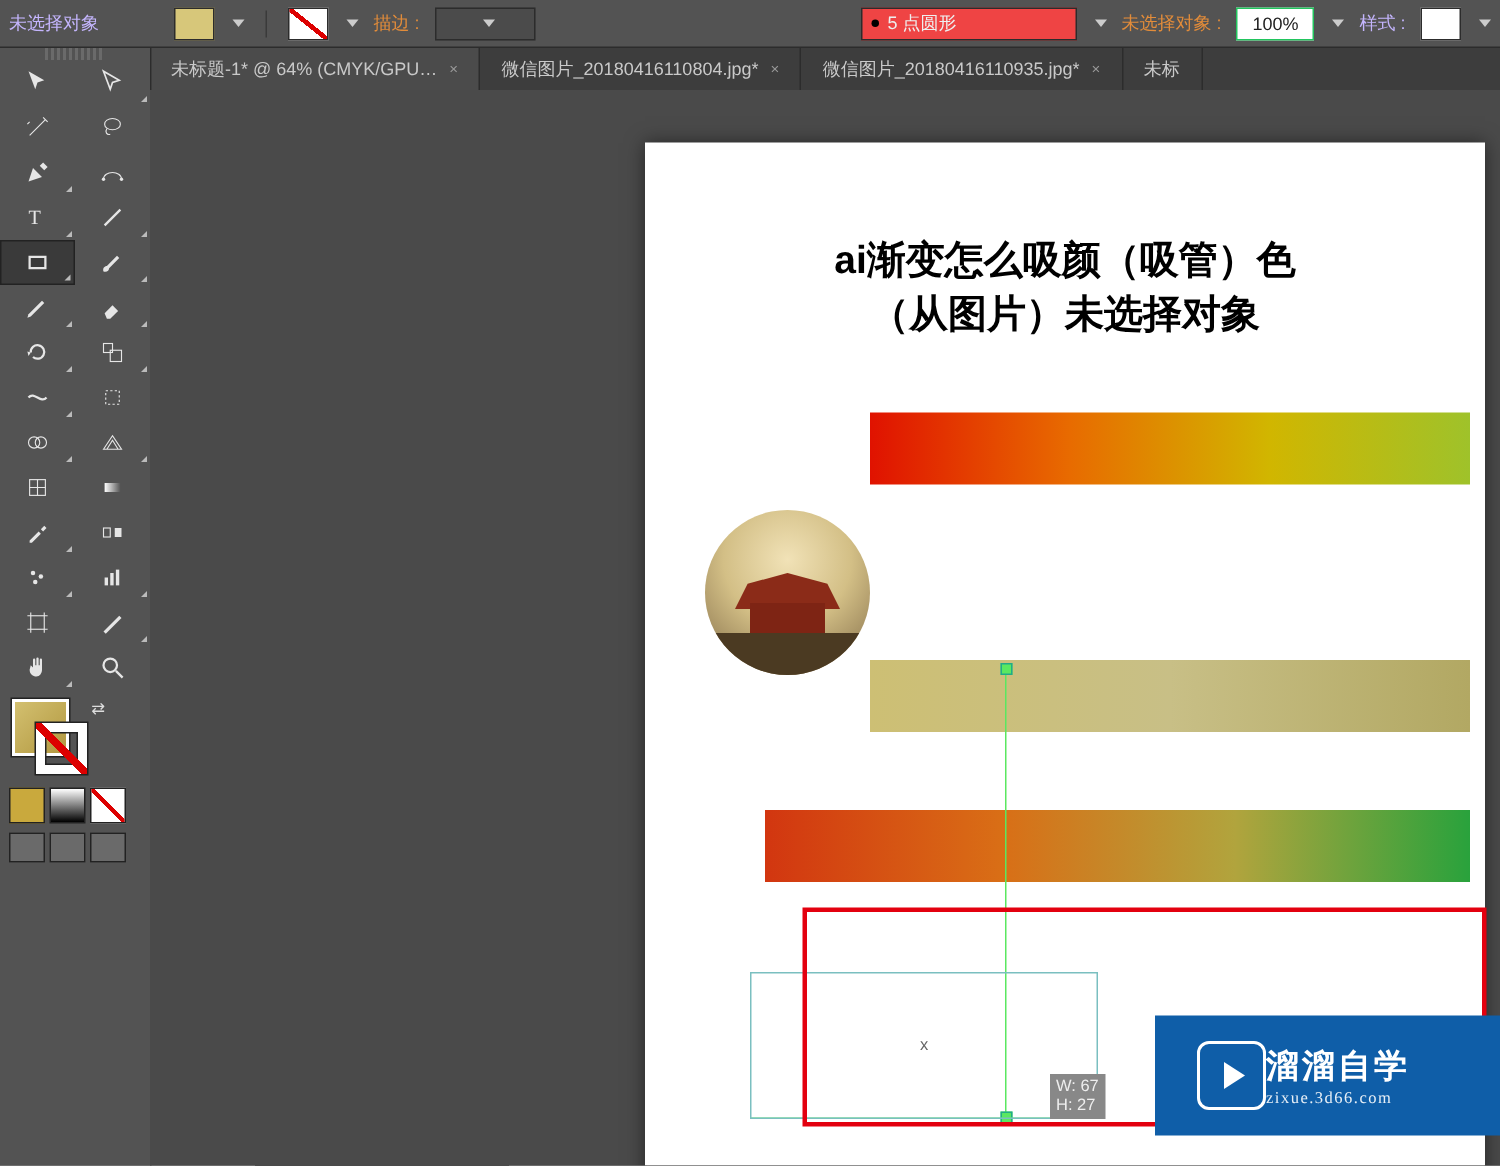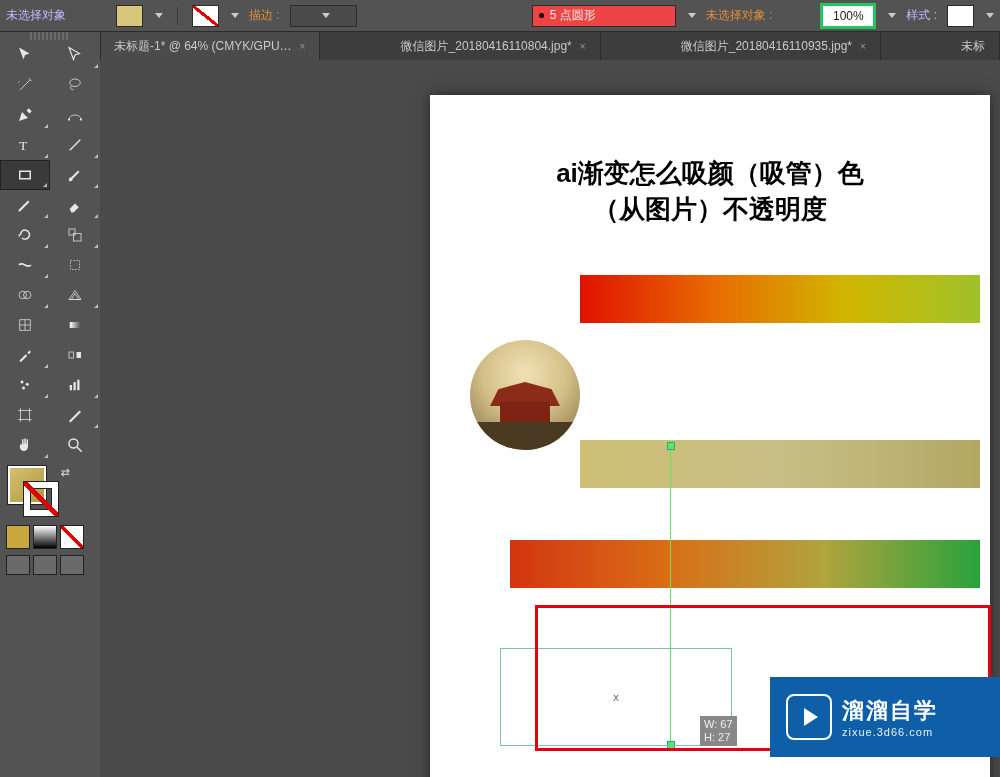--- a/index.html
+++ b/index.html
@@ -66,35 +66,33 @@
     display: flex; align-items: center; gap: 6px;
     padding: 0 6px;
     color: #eee;
   }
   .brush-dot { width: 5px; height: 5px; background: #000; border-radius: 50%; }
   .opacity-field {
     width: 50px; height: 20px;
     background: #fff;
     color: #222;
     display: flex; align-items: center; justify-content: center;
-    border: 3px solid #22c55e;
+    border: 1px solid #22c55e;
     position: relative;
-    margin-left: 38px;
   }
 
   
   .tab-bar {
     position: absolute;
     top: 32px; left: 100px; right: 0;
     height: 28px;
     background: #3d3d3d;
     display: flex;
     align-items: stretch;
     border-bottom: 4px solid #a16207;
-    justify-content: space-between;
   }
   .tab {
     display: flex; align-items: center;
     padding: 0 14px;
     color: #c9c9c9;
     border-right: 1px solid #2c2c2c;
     gap: 8px;
   }
   .tab.active { background: #4b4b4b; }
   .tab .close { font-size: 10px; color: #999;}
@@ -249,22 +247,22 @@
     pointer-events:none;
   }
   .arrow-svg{ position:absolute; inset:0; pointer-events:none;}
 
   
   .badge{
     position:absolute; right:0; bottom:20px;
     width:230px; height:80px;
     background:#0f5ea8;
     color:#fff;
-    display:flex; align-items:center; gap:10px;
-    padding:0 16px; box-sizing:border-box;
+    display:flex; align-items:center; 
+    padding:0 28px; box-sizing:border-box;font-family:Liberation Serif, serif;
   }
   .badge .play{
     width:42px;height:42px;border:2px solid #fff;border-radius:8px;
     display:flex;align-items:center;justify-content:center;
   }
   .badge .play::before{
     content:"";width:0;height:0;
     border-top:9px solid transparent;
     border-bottom:9px solid transparent;
     border-left:14px solid #fff;
@@ -528,21 +526,21 @@
     <div class="dm"></div>
     <div class="dm"></div>
     <div class="dm"></div>
   </div>
 </div>
 
 <div class="canvas-area">
   <div class="page">
     <div class="page-title">
       <div>ai渐变怎么吸颜（吸管）色</div>
-      <div>（从图片）不透明度</div>
+      <div>（从图片）未选择对象</div>
     </div>
     <div class="grad-bar gb1"></div>
     <div class="circle-img">
       <div class="temple-roof"></div>
       <div class="temple-body"></div>
       <div class="wall"></div>
     </div>
     <div class="grad-bar gb2"></div>
     <div class="grad-bar gb3"></div>
 

